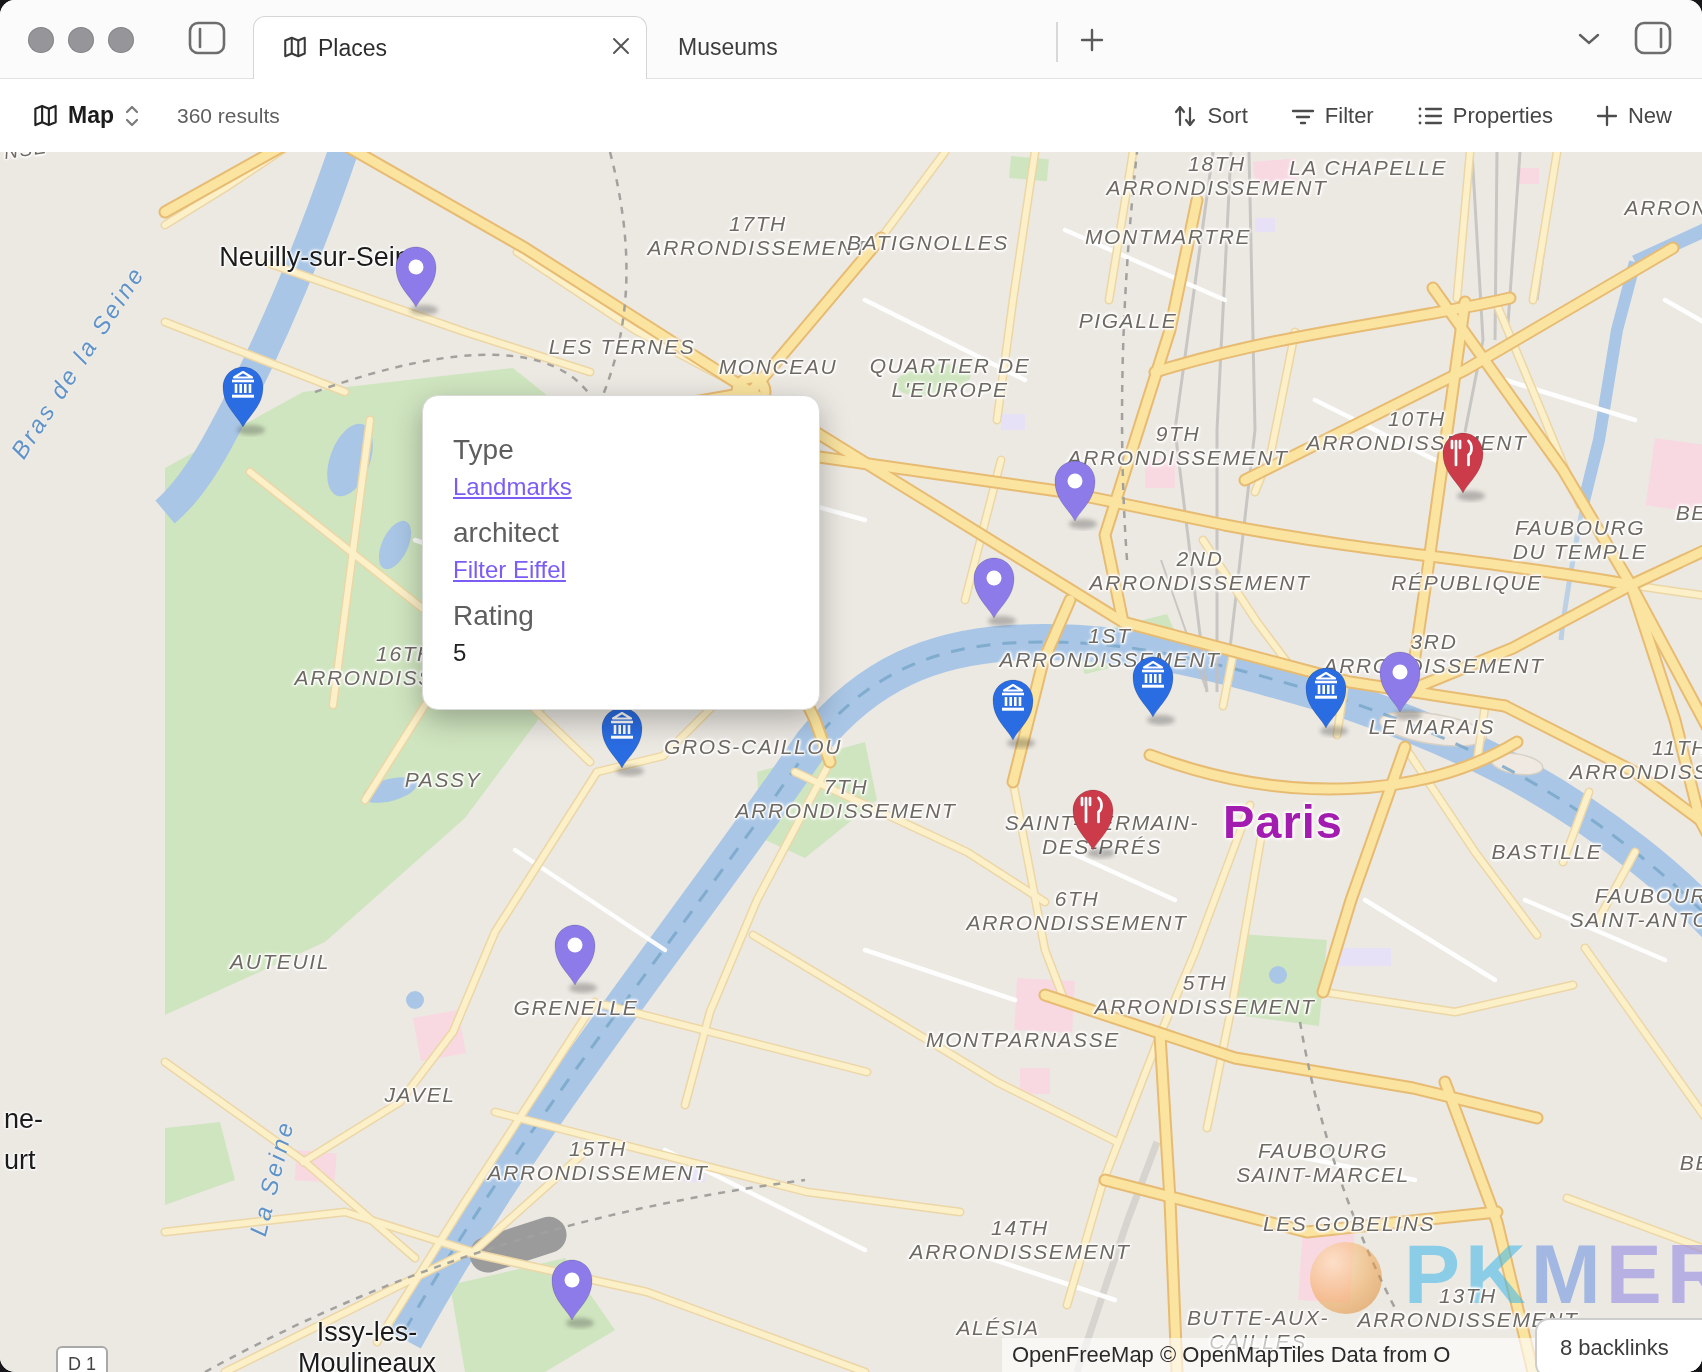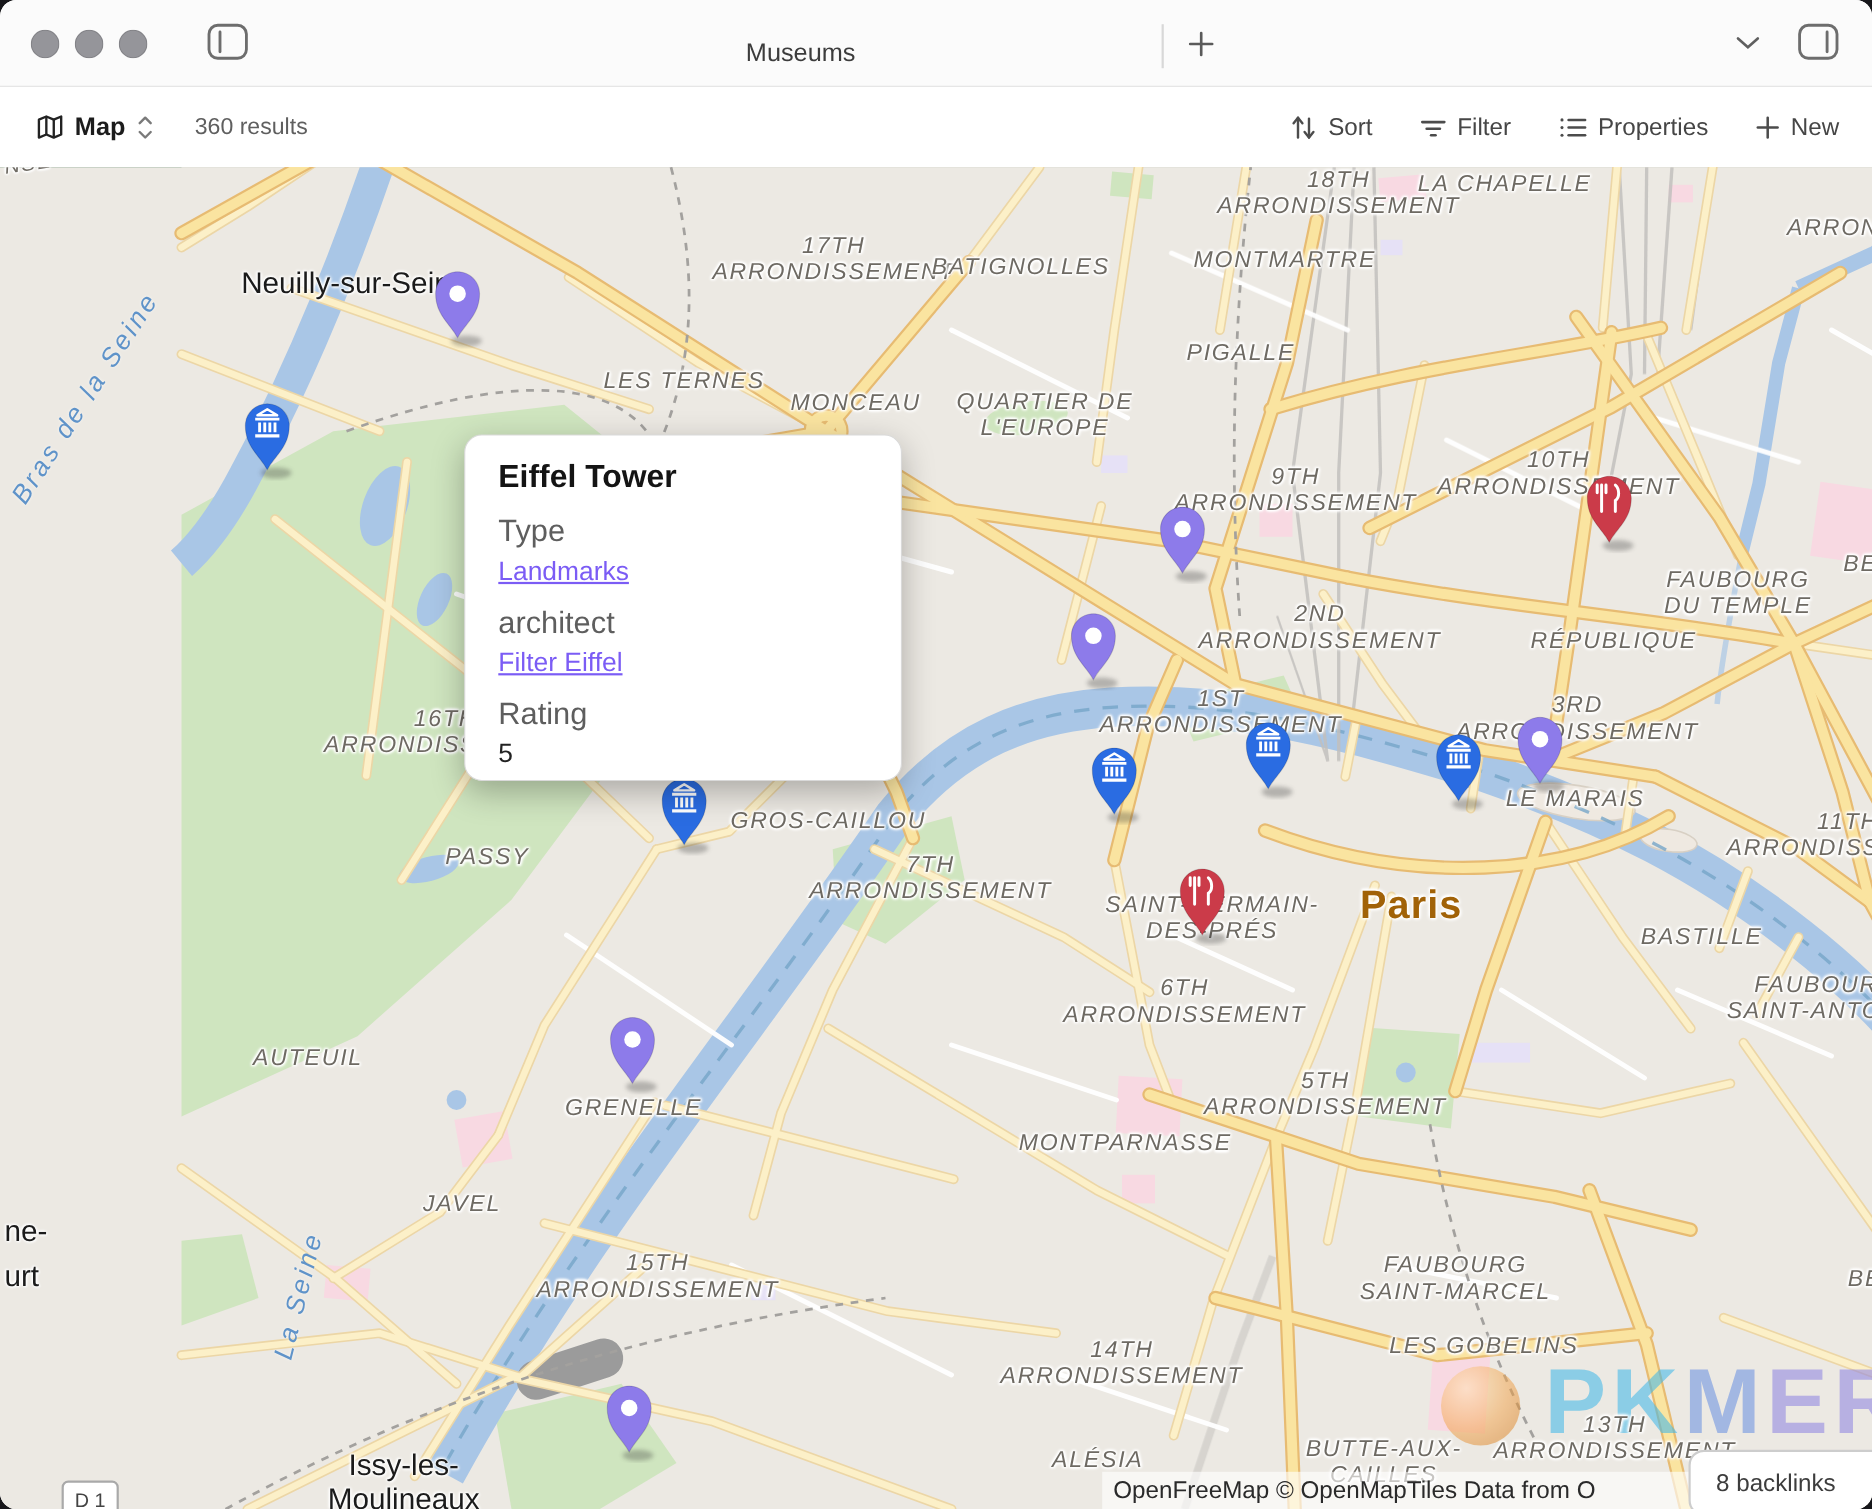--- a/index.html
+++ b/index.html
@@ -34,21 +34,21 @@
   .map{position:absolute;left:0;top:152px;right:0;bottom:0;overflow:hidden;background:#ece9e3;}
   .world{position:absolute;left:0;top:-152px;width:1702px;height:1372px;}
   .basemap{position:absolute;left:0;top:0;}
 
   .map-label{position:absolute;white-space:nowrap;text-align:center;line-height:1.16;z-index:3;}
   .map-label div{white-space:nowrap;}
   .district{font-style:italic;color:#6e6a63;font-size:21px;letter-spacing:1.6px;
      text-shadow:0 0 3px #fff,0 0 3px #fff,0 0 5px #fff,1px 1px 2px #fff,-1px -1px 2px #fff,1px -1px 2px #fff,-1px 1px 2px #fff;}
   .city{color:#1b1b1b;font-size:27px;
      text-shadow:0 0 3px #fff,0 0 4px #fff,1px 1px 2px #fff,-1px -1px 2px #fff;}
-  .big-city{color:#a16207;font-size:36px;font-weight:bold;letter-spacing:1px;
+  .big-city{color:#a21caf;font-size:47px;font-weight:bold;letter-spacing:1px;
      text-shadow:0 0 4px #fff,0 0 5px #fff,1px 1px 2px #fff,-1px -1px 2px #fff;}
   .water{font-style:italic;color:#5f93c9;font-size:24px;letter-spacing:3px;
      text-shadow:0 0 3px rgba(255,255,255,.7);}
 
   .pin{position:absolute;z-index:4;}
 
   .shield{position:absolute;left:56px;top:1346px;width:48px;height:32px;background:#fff;
           border:2px solid #a9a9a9;border-radius:6px;z-index:3;display:flex;align-items:center;
           justify-content:center;font-size:18px;color:#444;}
 
@@ -85,20 +85,36 @@
     <span class="traffic" style="left:68px"></span>
     <span class="traffic" style="left:108px"></span>
 
     <span class="icon-btn" style="left:188px;top:21px">
       <svg width="38" height="34" viewBox="0 0 38 34">
             <rect x="2" y="2" width="34" height="30" rx="8" fill="none" stroke="#6d6d6d" stroke-width="2.6"></rect>
             <line x1="12" y1="8" x2="12" y2="26" stroke="#6d6d6d" stroke-width="2.6" stroke-linecap="round"></line>
           </svg>
     </span>
 
+    <div class="tab active">
+      <span class="icon-btn" style="left:28px;top:17px;position:absolute">
+        <svg width="26" height="26" viewBox="0 0 24 24" fill="none" stroke="#3a3a3a" stroke-width="1.9" stroke-linejoin="round">
+              <path d="M3 6 L9 3.5 L15 6 L21 3.5 V18 L15 20.5 L9 18 L3 20.5 Z"></path>
+              <line x1="9" y1="3.5" x2="9" y2="18"></line>
+              <line x1="15" y1="6" x2="15" y2="20.5"></line>
+            </svg>
+      </span>
+      <span class="tab-label" style="margin-left:64px">Places</span>
+      <span class="icon-btn" style="right:14px;top:18px;position:absolute">
+        <svg width="22" height="22" viewBox="0 0 22 22" stroke="#555" stroke-width="2" stroke-linecap="round">
+              <line x1="4" y1="4" x2="18" y2="18"></line>
+              <line x1="18" y1="4" x2="4" y2="18"></line>
+            </svg>
+      </span>
+    </div>
 
     <div class="tab inactive">
       <span class="tab-label" style="margin-left:18px;color:#3c3c3c">Museums</span>
     </div>
 
     <span class="vsep"></span>
 
     <span class="icon-btn" style="left:1078px;top:26px">
       <svg width="28" height="28" viewBox="0 0 28 28" stroke="#5a5a5a" stroke-width="2.4" stroke-linecap="round">
             <line x1="14" y1="4" x2="14" y2="24"></line>
@@ -715,21 +731,20 @@
               <circle cx="32" cy="26" r="7.5" fill="#fff"></circle>
             </svg>
             <svg class="pin" style="left:540px;top:1254px" width="64" height="76" viewBox="0 0 64 76">
               <ellipse cx="40" cy="69" rx="14" ry="5" fill="rgba(50,50,50,.30)" style="filter:blur(2px)"></ellipse>
               <path d="M32,66 C25,53 12,45 12,26 C12,14.9 20.9,6 32,6 C43.1,6 52,14.9 52,26 C52,45 39,53 32,66 Z" fill="#8d7bea" stroke="rgba(0,0,0,.15)" stroke-width="1"></path>
               <circle cx="32" cy="26" r="7.5" fill="#fff"></circle>
             </svg>
           </div>
 
       <div class="popup">
-        <div class="popup-title">Eiffel Tower</div>
         <div class="field-label">Type</div>
         <div class="field-value"><a>Landmarks</a></div>
         <div class="field-label">architect</div>
         <div class="field-value"><a>Filter Eiffel</a></div>
         <div class="field-label">Rating</div>
         <div class="field-value">5</div>
       </div>
 
       <div class="attribution">
         <span>OpenFreeMap © OpenMapTiles Data from O</span>

